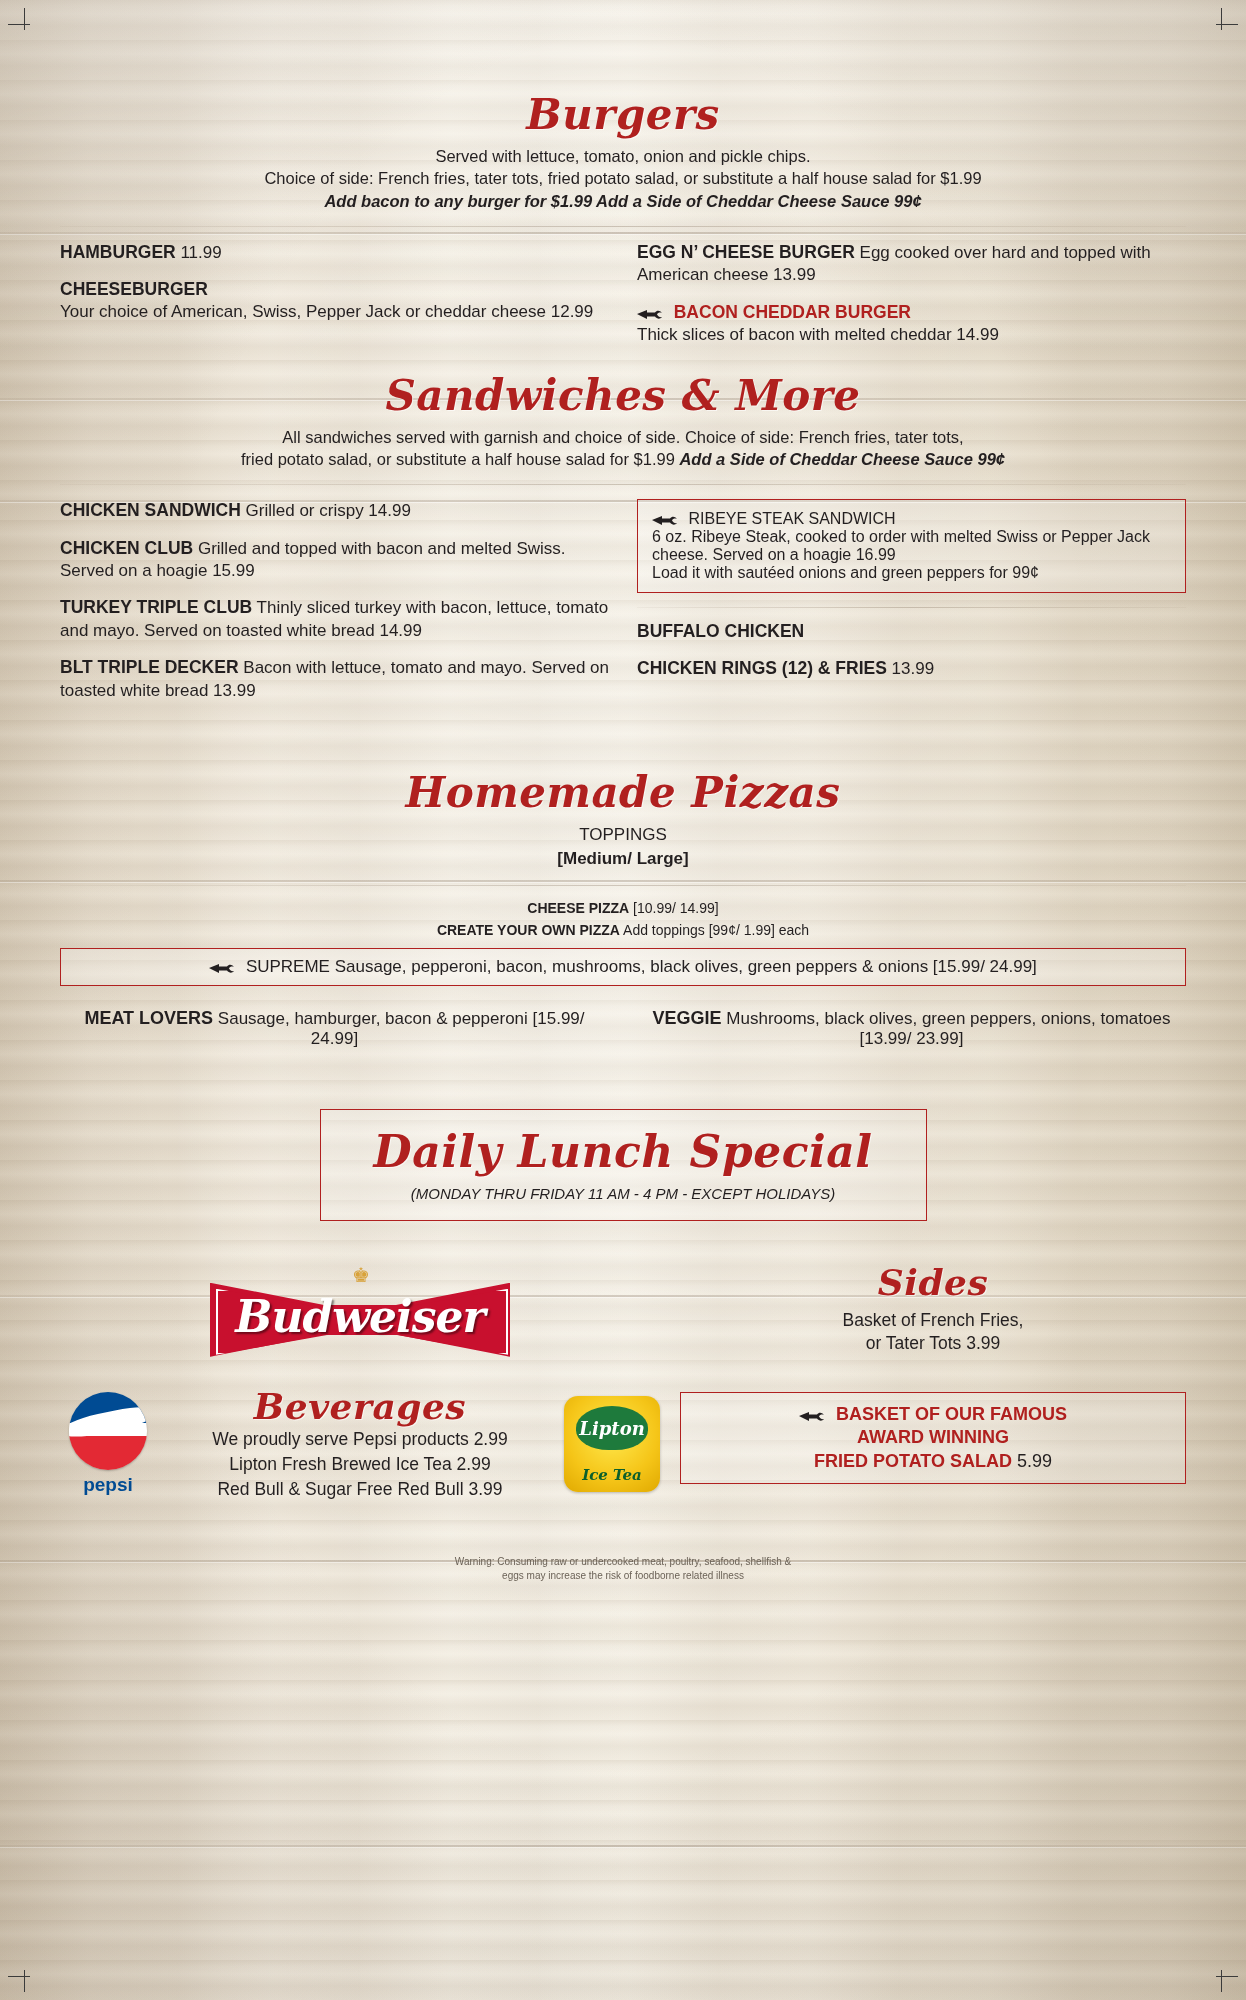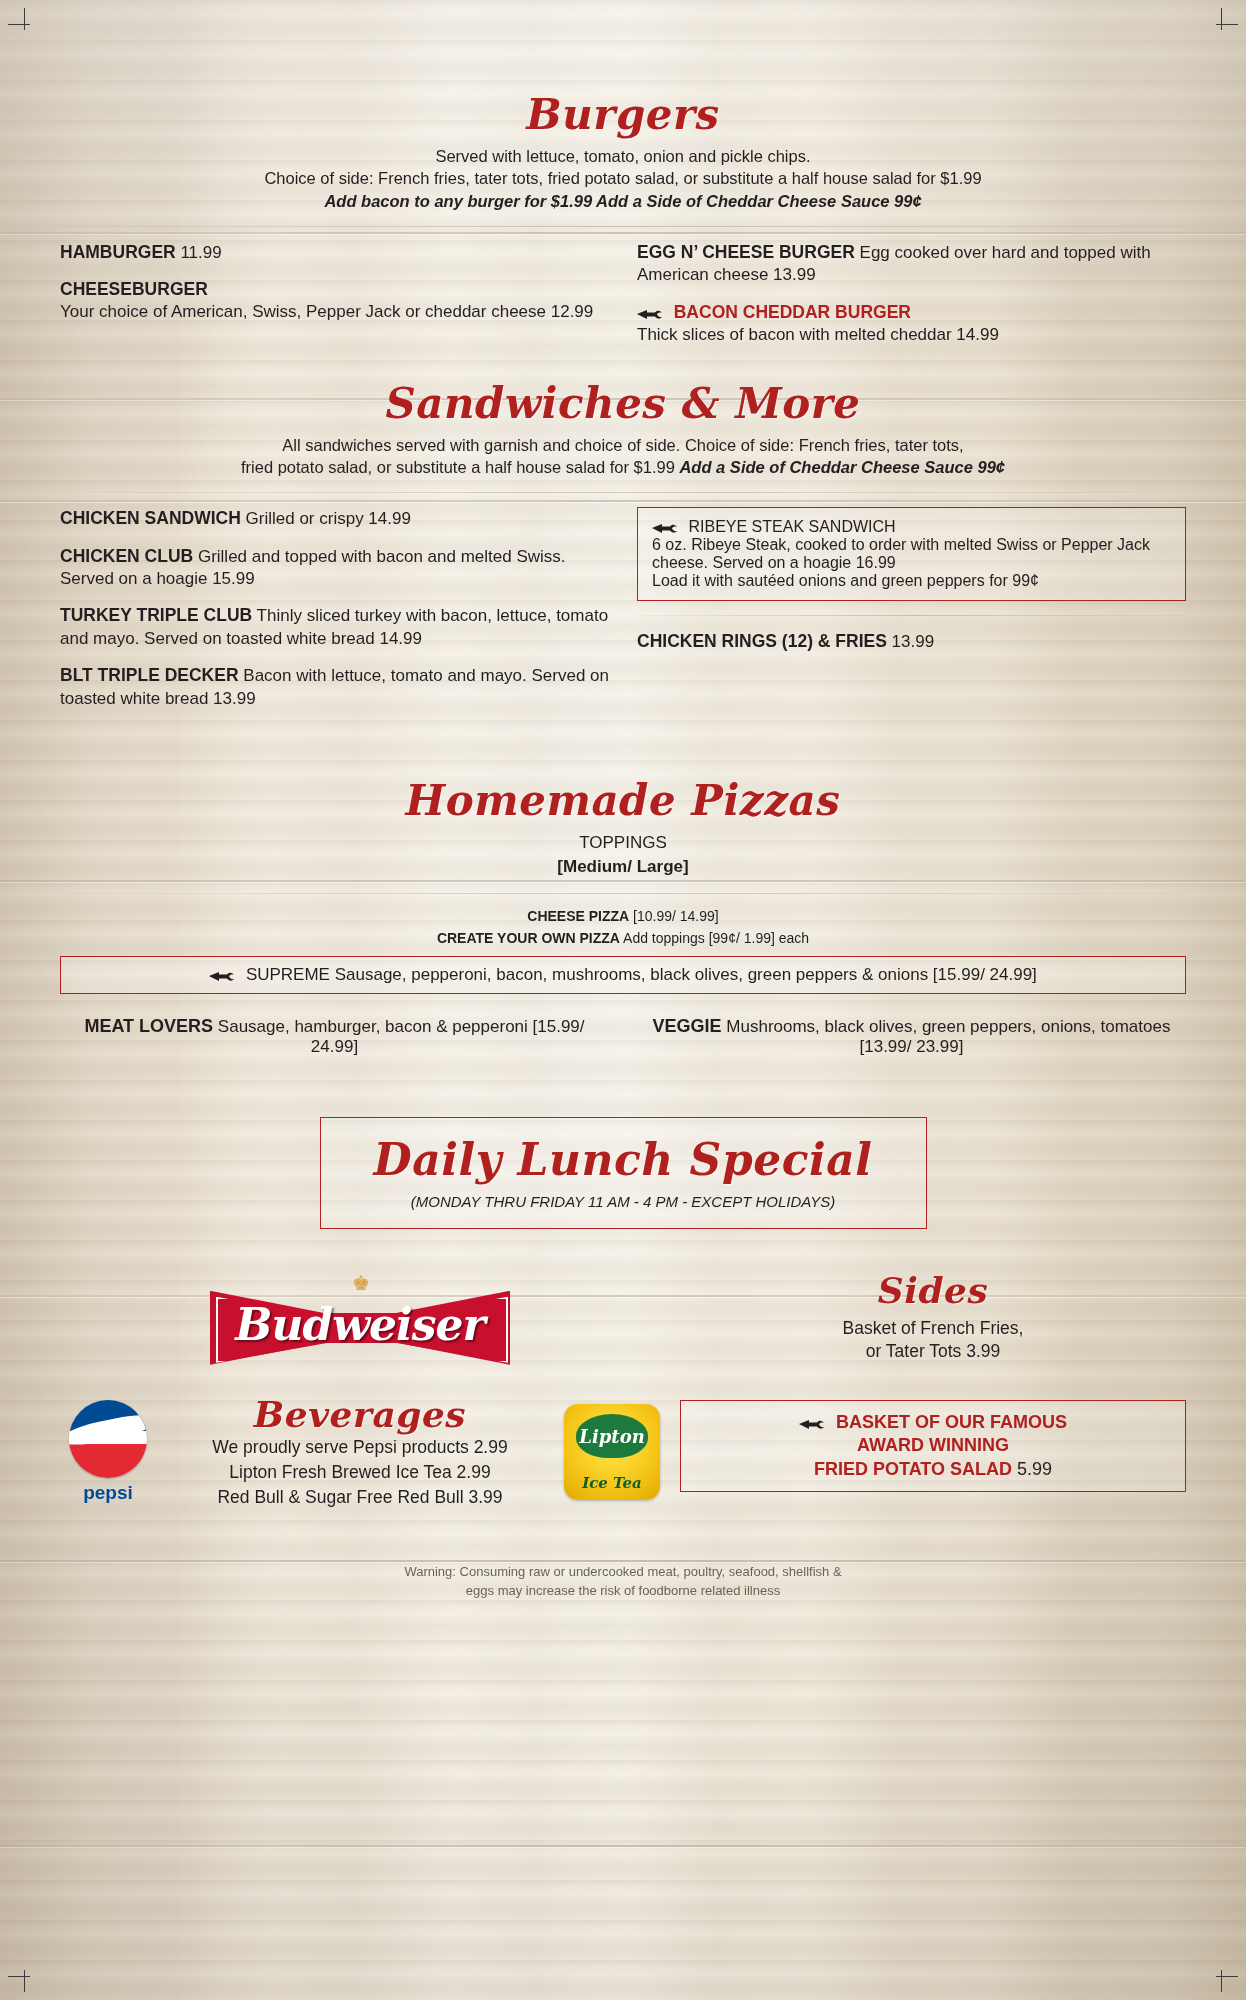--- a/index.html
+++ b/index.html
@@ -96,21 +96,21 @@
   }
   .daily-sub{font-style:italic;font-size:15px;margin-top:8px;}
   .bev-text{font-size:17.5px;line-height:1.45;text-align:center;}
   .sides-text{font-size:17.5px;line-height:1.35;text-align:center;}
   .fries-box{
     border:1.5px solid #b0201f;background:rgba(255,255,255,0.22);
     text-align:center;padding:10px 14px;color:#b0201f;font-weight:bold;font-size:18px;line-height:1.3;
   }
   .fries-box .price{color:#231f20;font-weight:normal;}
   .warn{
-    text-align:center;font-size:13px;color:#6b6257;line-height:1.45;
+    text-align:center;font-size:10px;color:#6b6257;line-height:1.45;
   }
   
   .bud{position:relative;width:300px;height:120px;}
   .bud .bowtie{
     position:absolute;left:0;top:22px;width:300px;height:74px;
     background:#c8102e;
     clip-path:polygon(0% 0%,38% 30%,62% 30%,100% 0%,100% 100%,62% 70%,38% 70%,0% 100%);
     box-shadow:0 2px 3px rgba(0,0,0,0.25);
   }
   .bud .bowtie2{
@@ -214,21 +214,21 @@
                   </svg>
               </span>
               <span class="nm red">BACON CHEDDAR BURGER</span>
             </div>
             <div class="desc">Thick slices of bacon with melted cheddar 14.99</div>
           </div>
         </div>
       </div>
     </section>
 
-    <section style="margin-top:18px;">
+    <section style="margin-top:10px;">
       <h1 class="script sec-sand">Sandwiches &amp; More</h1>
       <div class="intro">
         <div>All sandwiches served with garnish and choice of side. Choice of side: French fries, tater tots,</div>
         <div>
           <span>fried potato salad, or substitute a half house salad for $1.99 </span><span class="em">Add a Side of Cheddar Cheese Sauce 99¢</span>
         </div>
       </div>
       <div class="hr"></div>
       <div class="two-col">
         <div class="col">
@@ -253,20 +253,21 @@
                     <path d="M0 6 L10 2 L10 4.5 L18 4.5 C20 2 23 2.5 25 5 C23 4 21 4.5 20 6.5 C21 8.5 23 9.5 25 9 C23 11.5 20 11 18 8.5 L10 8.5 L10 11 Z" fill="#231f20"></path>
                   </svg>
               </span>
               <span class="nm red">RIBEYE STEAK SANDWICH</span>
             </div>
             <div class="desc">6 oz. Ribeye Steak, cooked to order with melted Swiss or Pepper Jack cheese. Served on a hoagie 16.99</div>
             <div class="ital">Load it with sautéed onions and green peppers for 99¢</div>
           </div>
           <div class="hr" style="margin:14px 0 12px;"></div>
           <div class="item">
+            <div class="nm">BUFFALO CHICKEN</div>
           </div>
           <div class="item">
             <span class="nm">CHICKEN RINGS (12) &amp; FRIES</span><span class="desc"> 13.99</span>
           </div>
         </div>
       </div>
     </section>
 
     <section style="margin-top:52px;">
       <h1 class="script sec-pizza">Homemade Pizzas</h1>

